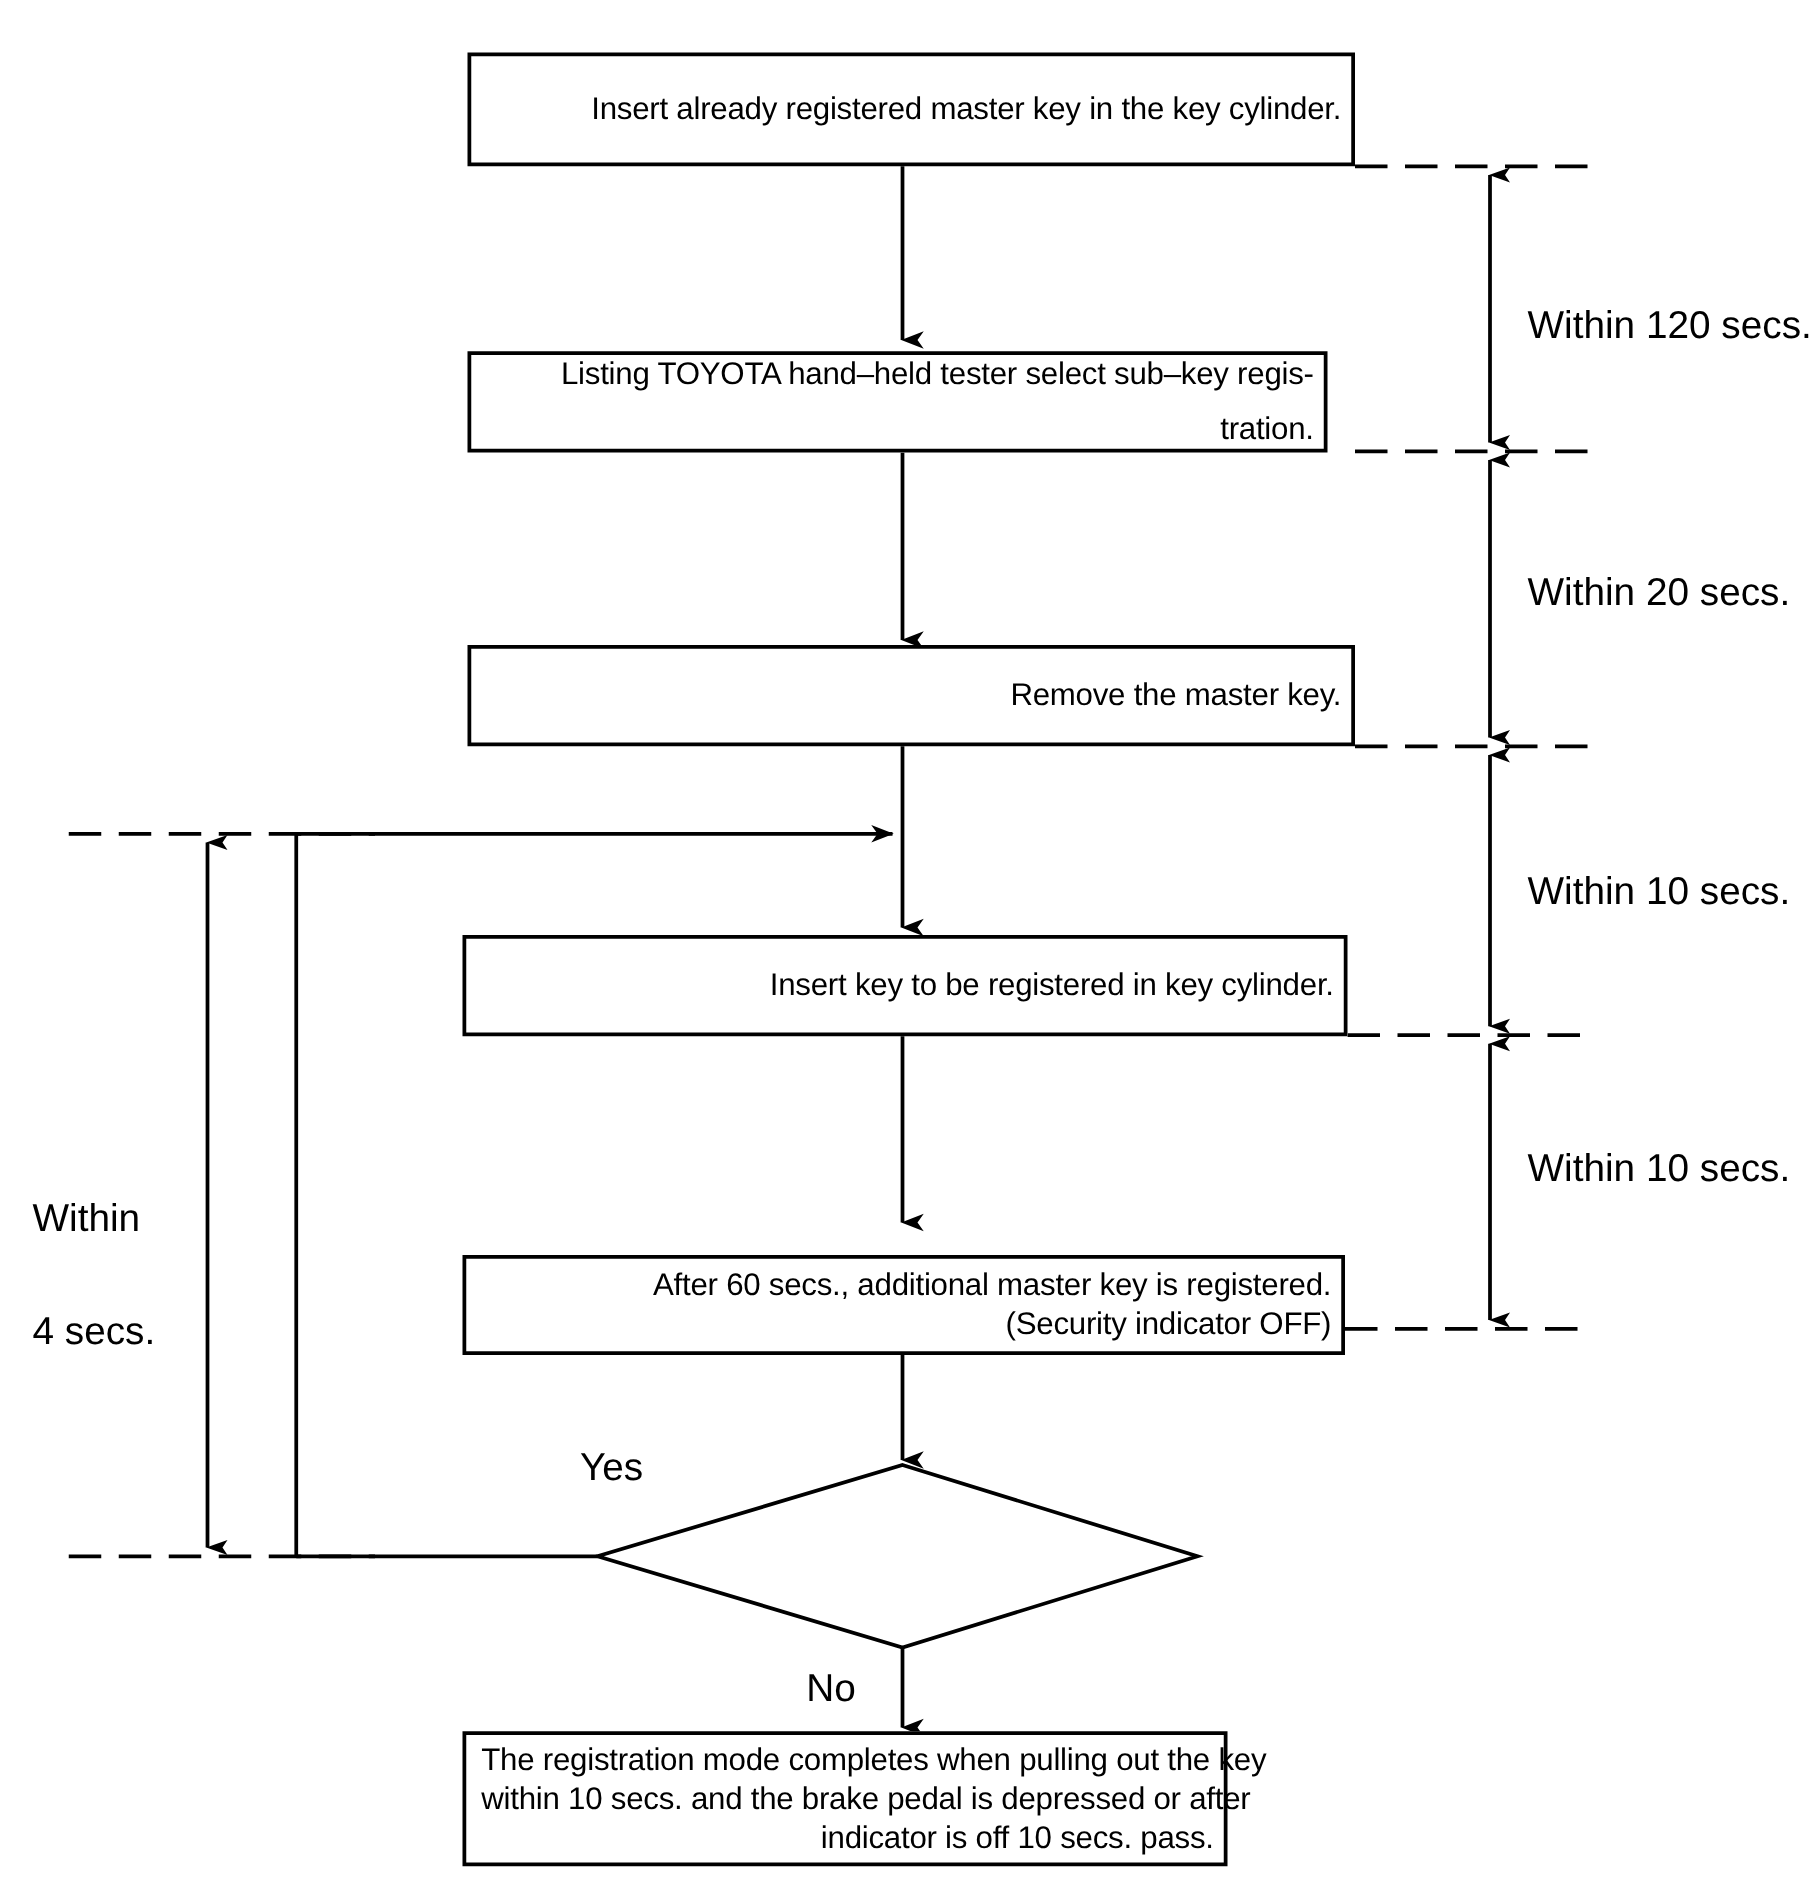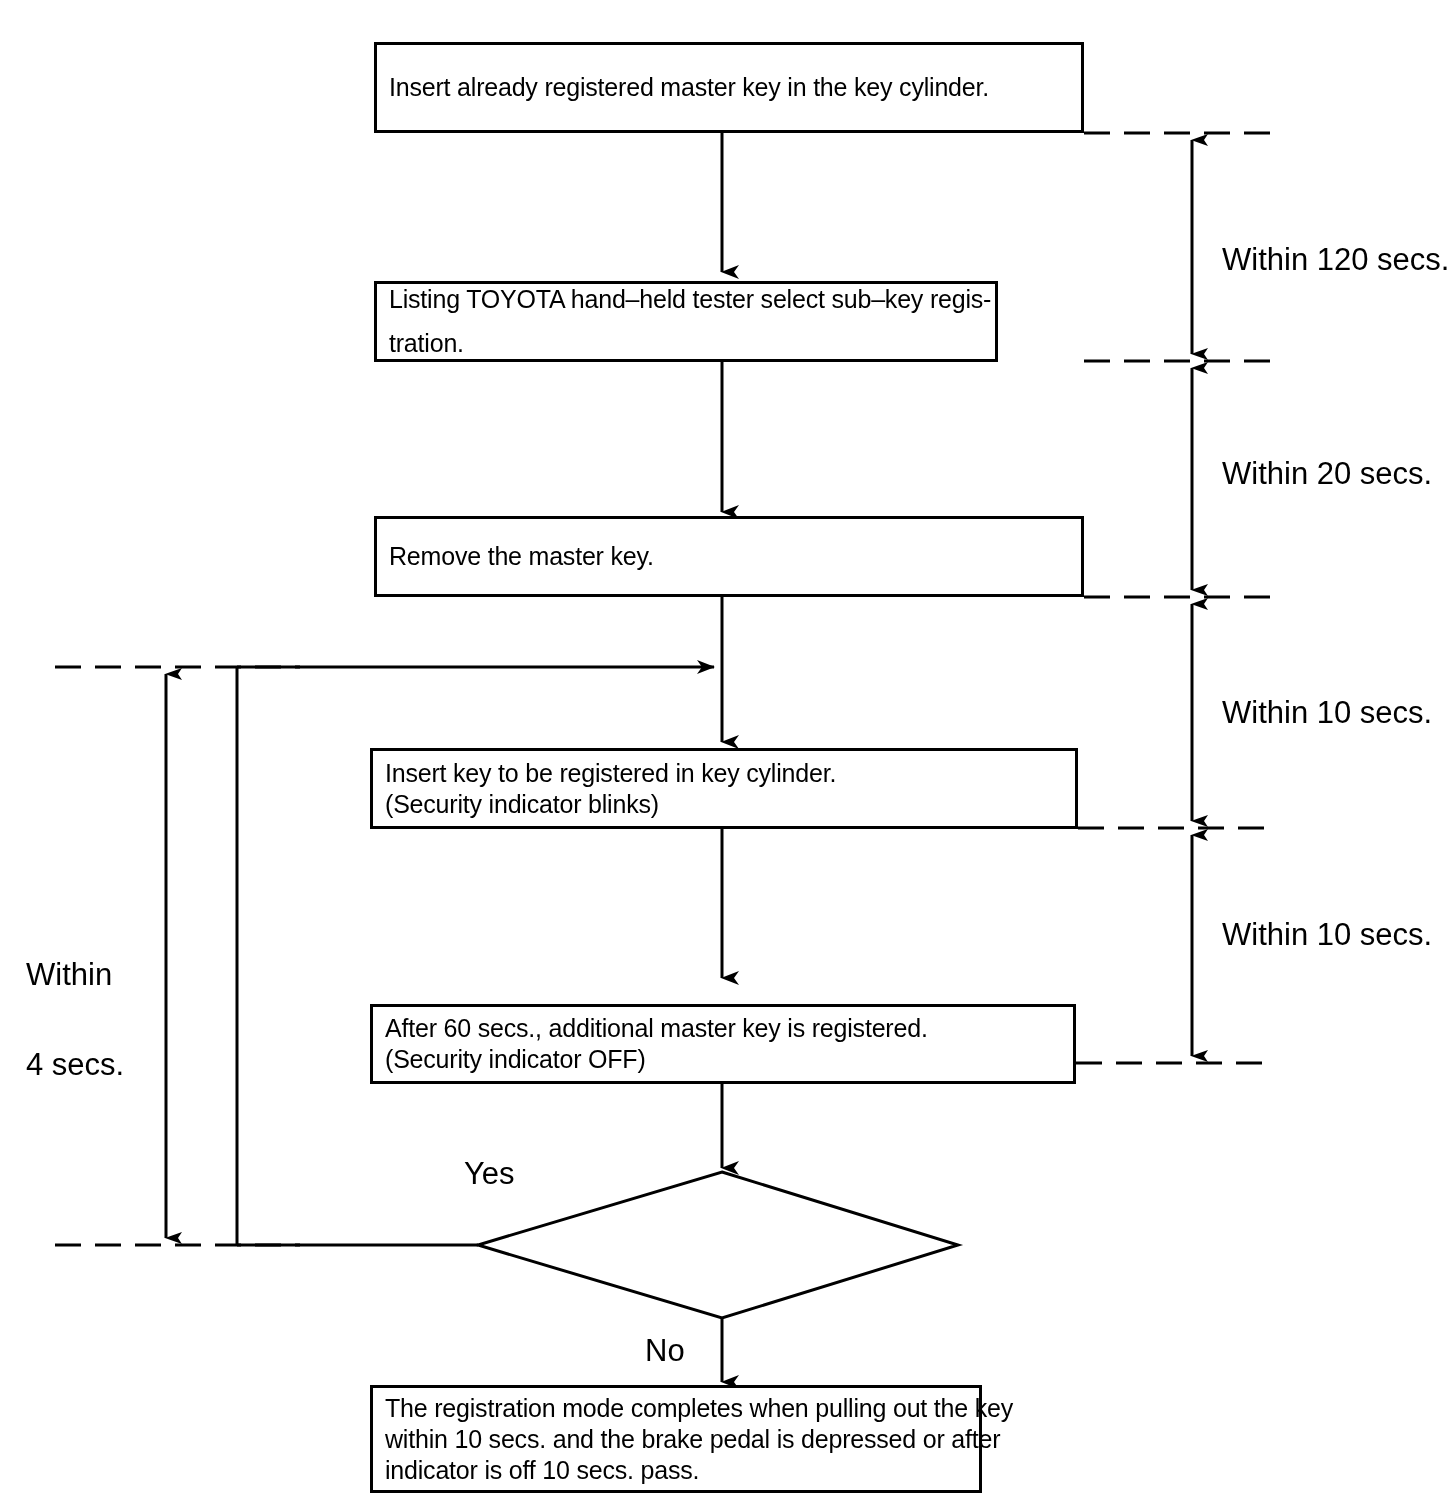--- a/index.html
+++ b/index.html
@@ -36,20 +36,21 @@
     justify-content: center;
     padding-left: 12px;
     padding-right: 8px;
   }
   .node-box .line {
     font-size: 25px;
     line-height: 31px;
     white-space: pre;
     font-weight: 400;
     letter-spacing: -0.2px;
+    text-align: right;
   }
   .decision {
     position: absolute;
     display: flex;
     flex-direction: column;
     align-items: center;
     justify-content: center;
     pointer-events: none;
   }
   .decision .line {
@@ -132,32 +133,31 @@
 
     <g stroke="#000000" stroke-width="3" fill="none">
       <line x1="166" y1="674" x2="166" y2="1238" marker-start="url(#dimUp)" marker-end="url(#dimDown)"></line>
     </g>
   </svg>
 
   <div class="node-box" style="left:374px; top:42px; width:710px; height:91px;">
     <div class="line">Insert already registered master key in the key cylinder.</div>
   </div>
 
-  <div class="node-box" style="left:374px; top:281px; width:624px; height:81px;gap:13px;">
+  <div class="node-box" style="left:374px; top:281px; width:688px; height:81px;gap:13px;">
     <div class="line">Listing TOYOTA hand–held tester select sub–key regis-</div>
     <div class="line">tration.</div>
   </div>
 
   <div class="node-box" style="left:374px; top:516px; width:710px; height:81px;">
     <div class="line">Remove the master key.</div>
   </div>
 
   <div class="node-box" style="left:370px; top:748px; width:708px; height:81px;">
     <div class="line">Insert key to be registered in key cylinder.</div>
-    <div class="line">(Security indicator blinks)</div>
   </div>
 
   <div class="node-box" style="left:370px; top:1004px; width:706px; height:80px;">
     <div class="line">After 60 secs., additional master key is registered.</div>
     <div class="line">(Security indicator OFF)</div>
   </div>
 
   <div class="node-box" style="left:370px; top:1385px; width:612px; height:108px;">
     <div class="line">The registration mode completes when pulling out the key</div>
     <div class="line">within 10 secs. and the brake pedal is depressed or after</div>

